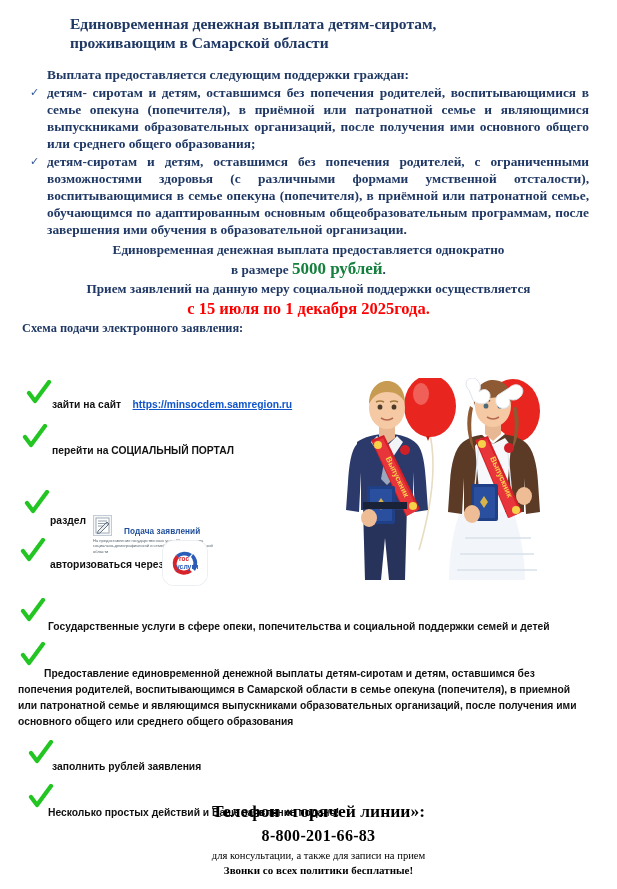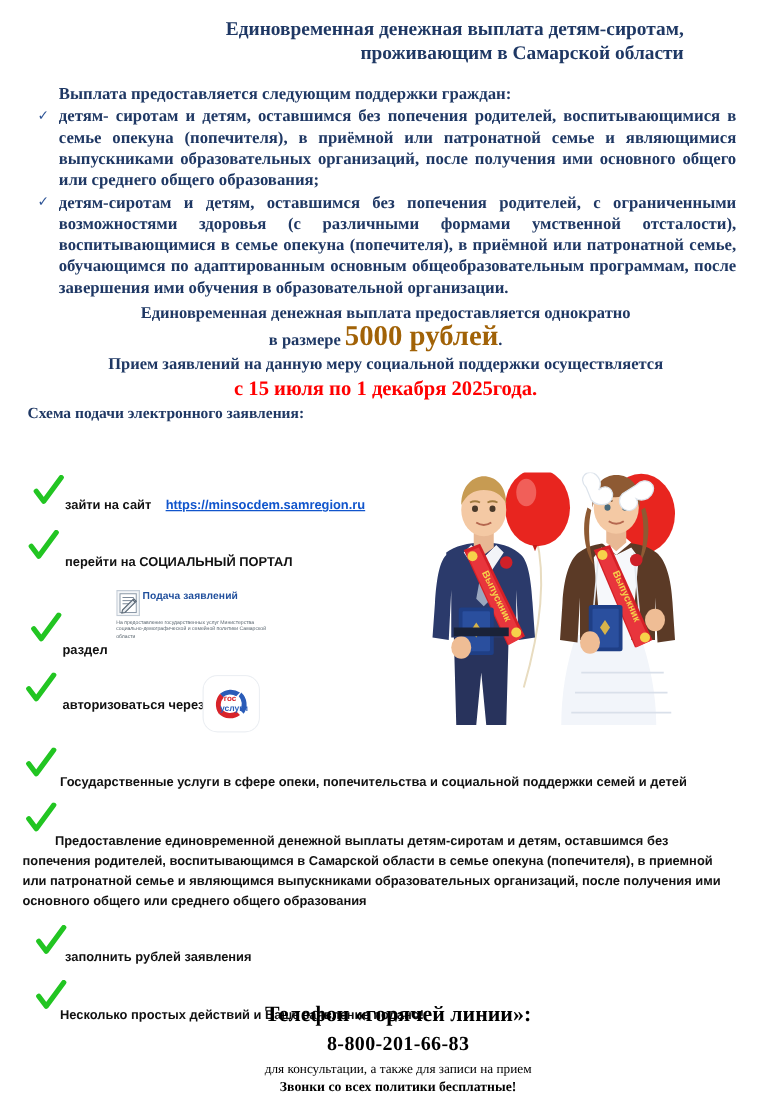--- a/index.html
+++ b/index.html
@@ -11,21 +11,21 @@
     width: 617px;
     height: 889px;
     position: relative;
     overflow: hidden;
     font-family: "Liberation Serif", "DejaVu Serif", serif;
     color: #1f3864;
   }
 
   
   .poster-title {
-    text-align: right;
+    text-align: left;
     font-family: "Liberation Serif", "DejaVu Serif", serif;
     font-weight: bold;
     font-size: 15.5px;
     line-height: 19px;
     color: #1f3864;
     padding: 14px 70px 0 70px;
   }
   .poster-title .line { display: block; }
 
   
@@ -66,22 +66,22 @@
   .amount-block {
     margin-top: 3px;
     text-align: center;
     font-family: "Liberation Serif", "DejaVu Serif", serif;
     font-weight: bold;
     color: #1f3864;
   }
   .amt-line1 { font-size: 13.2px; line-height: 18px; }
   .amt-line2 { font-size: 13.2px; line-height: 20px; }
   .amt-red {
-    color: #a16207;
-    font-size: 23px;
+    color: #15803d;
+    font-size: 17px;
   }
   .amt-line3 { font-size: 13.2px; line-height: 18px; }
   .amt-line4 {
     color: #ff0000;
     font-size: 16.5px;
     line-height: 21px;
   }
 
   
   .scheme-title {
@@ -140,22 +140,23 @@
   #step-section .step-label { position: absolute; left: 50px; top: 42px; }
 
   .app-icon-box {
     position: absolute;
     left: 93px;
     top: 0px;
     width: 175px;
   }
   .app-icon-row {
     display: flex;
-    align-items: flex-start;
-    gap: 2px;
+    align-items: flex-end;
+    gap: 12px;
+    margin-top: 43px;
   }
   .doc-icon {
     width: 19px;
     height: 21px;
     flex: none;
   }
   .app-icon-title {
     font-family: "Liberation Sans", "DejaVu Sans", sans-serif;
     font-weight: bold;
     font-size: 8.2px;

